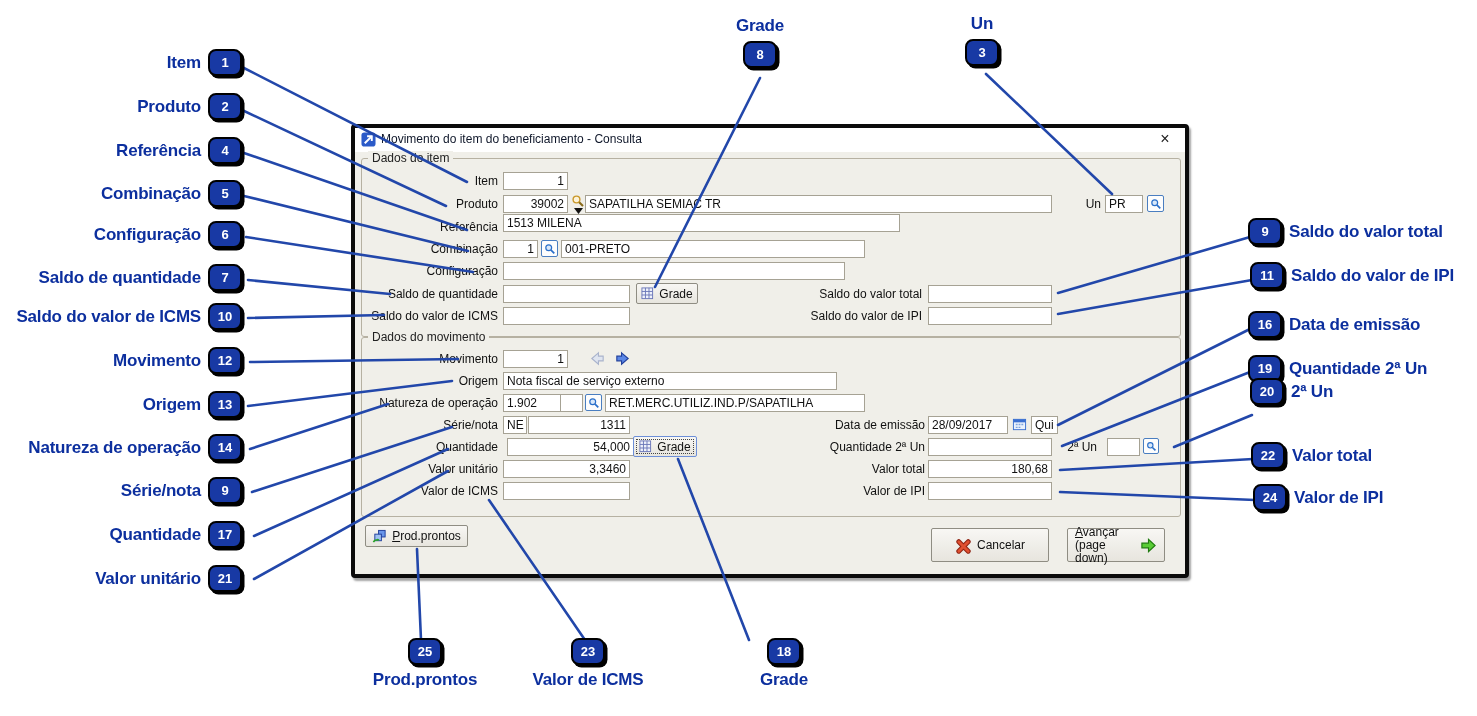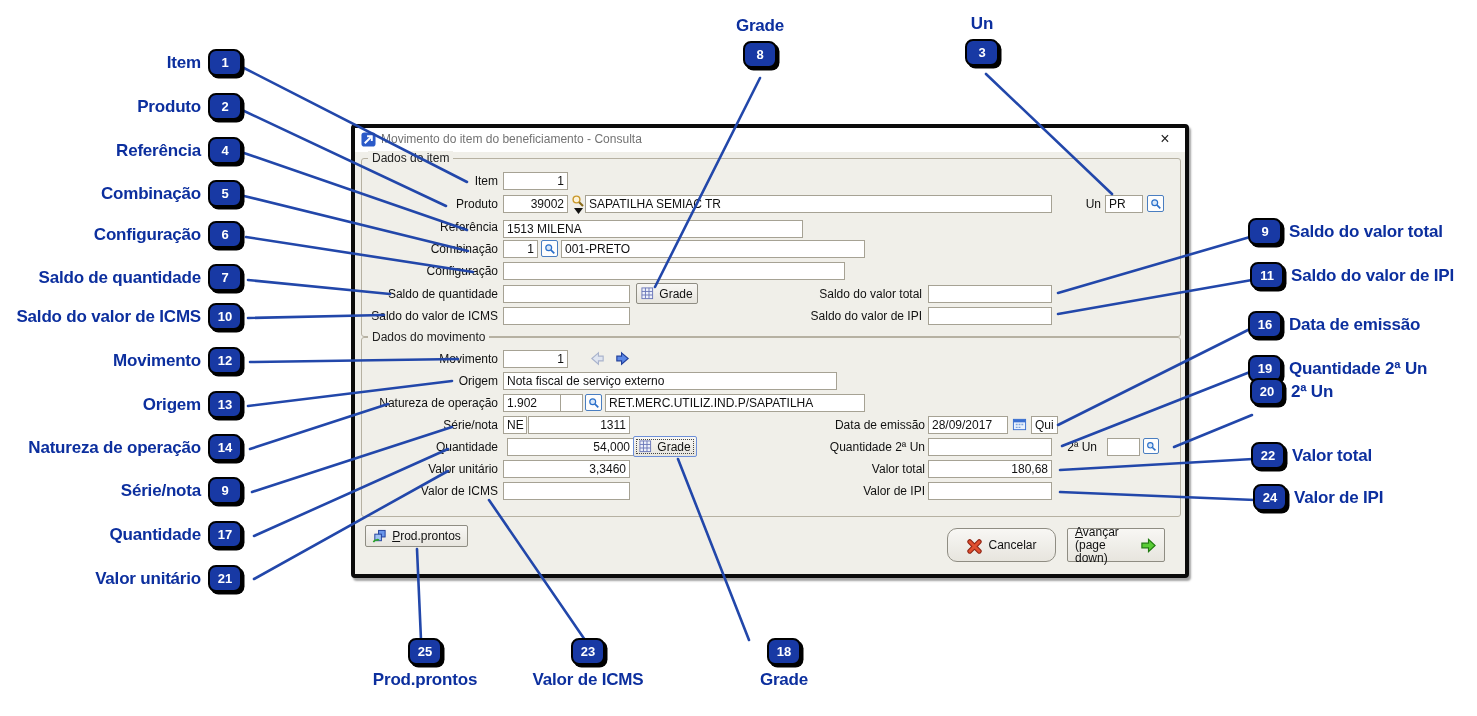--- a/index.html
+++ b/index.html
@@ -3,21 +3,21 @@
 <meta charset="utf-8">
 <style>
   html,body{margin:0;padding:0;}
   body{width:1477px;height:716px;background:#fff;font-family:"Liberation Sans",sans-serif;position:relative;overflow:hidden;}
   .canvas{position:absolute;left:0;top:0;width:1477px;height:716px;}
 
   
   .dialog{position:absolute;left:351px;top:124px;width:830px;height:446px;background:#f0efe9;
           border:4px solid #0b0b0b;border-radius:4px;box-shadow:2px 3px 2px rgba(90,90,90,.55);z-index:1;}
   .titlebar{position:absolute;left:0;top:0;right:0;height:24px;background:#ffffff;}
-  .title-text{position:absolute;left:26px;top:4px;font-size:12px;color:#737373;white-space:nowrap;}
+  .title-text{position:absolute;left:26px;top:4px;font-size:12px;color:#0f172a;white-space:nowrap;}
   .win-icon{position:absolute;left:6px;top:4px;width:15px;height:15px;}
   .close-x{position:absolute;right:10px;top:1px;width:20px;height:20px;font-size:16px;color:#222;
            display:flex;align-items:center;justify-content:center;cursor:default;}
   .groupbox{position:absolute;border:1px solid #b6b1a2;border-radius:3px;}
   .legend{position:absolute;top:-8px;left:6px;background:#f0efe9;padding:0 4px;font-size:12px;color:#222;white-space:nowrap;}
   .flabel{position:absolute;text-align:right;font-size:12px;color:#111;height:18px;line-height:18px;white-space:nowrap;}
   .field{position:absolute;background:#fff;border:1px solid #a6a294;font-size:12px;line-height:16px;height:18px;
          padding:0 3px;white-space:nowrap;overflow:hidden;box-sizing:border-box;color:#111;}
   .num{text-align:right;}
   .btn{position:absolute;background:linear-gradient(#f8f7f4,#e7e5de);border:1px solid #8f8d83;border-radius:2px;
@@ -80,21 +80,21 @@
     <div class="flabel" style="left:646px;top:67px;width:100px;">Un</div>
     <div class="field" style="left:750px;top:67px;width:38px;">PR</div>
     <span class="magbtn" style="left:792px;top:67px;width:17px;height:17px;">
       <svg width="12" height="12" viewBox="0 0 14 14">
           <circle cx="5.5" cy="5.5" r="3.4" fill="#d8e8fa" stroke="#2a6fc9" stroke-width="1.4"></circle>
           <line x1="8.2" y1="8.2" x2="12" y2="12" stroke="#2a6fc9" stroke-width="2"></line>
         </svg>
     </span>
 
     <div class="flabel" style="left:0;top:90px;width:143px;">Referência</div>
-    <div class="field" style="left:148px;top:92px;width:300px;">1513 MILENA</div>
+    <div class="field" style="left:148px;top:86px;width:397px;">1513 MILENA</div>
 
     <div class="flabel" style="left:0;top:112px;width:143px;">Combinação</div>
     <div class="field num" style="left:148px;top:112px;width:35px;">1</div>
     <span class="magbtn" style="left:186px;top:112px;width:17px;height:17px;">
       <svg width="12" height="12" viewBox="0 0 14 14">
           <circle cx="5.5" cy="5.5" r="3.4" fill="#d8e8fa" stroke="#2a6fc9" stroke-width="1.4"></circle>
           <line x1="8.2" y1="8.2" x2="12" y2="12" stroke="#2a6fc9" stroke-width="2"></line>
         </svg>
     </span>
     <div class="field" style="left:206px;top:112px;width:304px;">001-PRETO</div>
@@ -202,21 +202,21 @@
       <span class="iconbox" style="position:static;">
         <svg width="15" height="15" viewBox="0 0 16 16">
             <rect x="7" y="1.5" width="7" height="7" fill="#6a96ea" stroke="#1f3d9a"></rect>
             <rect x="3" y="5.5" width="7" height="7" fill="#9ec0f2" stroke="#1f3d9a"></rect>
             <path d="M1.5 14 a5 4 0 0 1 5.5 -2.5" stroke="#2aa22a" fill="none" stroke-width="1.6"></path>
             <path d="M6 10 l2.3 1.8 l-3.2 1 z" fill="#2aa22a"></path>
           </svg>
       </span>
       <span class="u-first">Prod.prontos</span>
     </div>
-    <div class="btn" style="left:592px;top:400px;width:109px;height:34px;border-radius:10px;">
+    <div class="btn" style="left:576px;top:400px;width:118px;height:34px;">
       <span class="iconbox" style="position:static;">
         <svg width="17" height="17" viewBox="0 0 18 18">
             <path d="M4 5 L14 15 M14 5 L4 15" stroke="#8f2413" stroke-width="5.2" stroke-linecap="round"></path>
             <path d="M4 5 L14 15 M14 5 L4 15" stroke="#e04f2f" stroke-width="3" stroke-linecap="round"></path>
           </svg>
       </span>
       <span>Cancelar</span>
     </div>
     <div class="btn" style="left:712px;top:400px;width:98px;height:34px;justify-content:space-between;padding:0 7px;">
       <span class="avancar-text">

